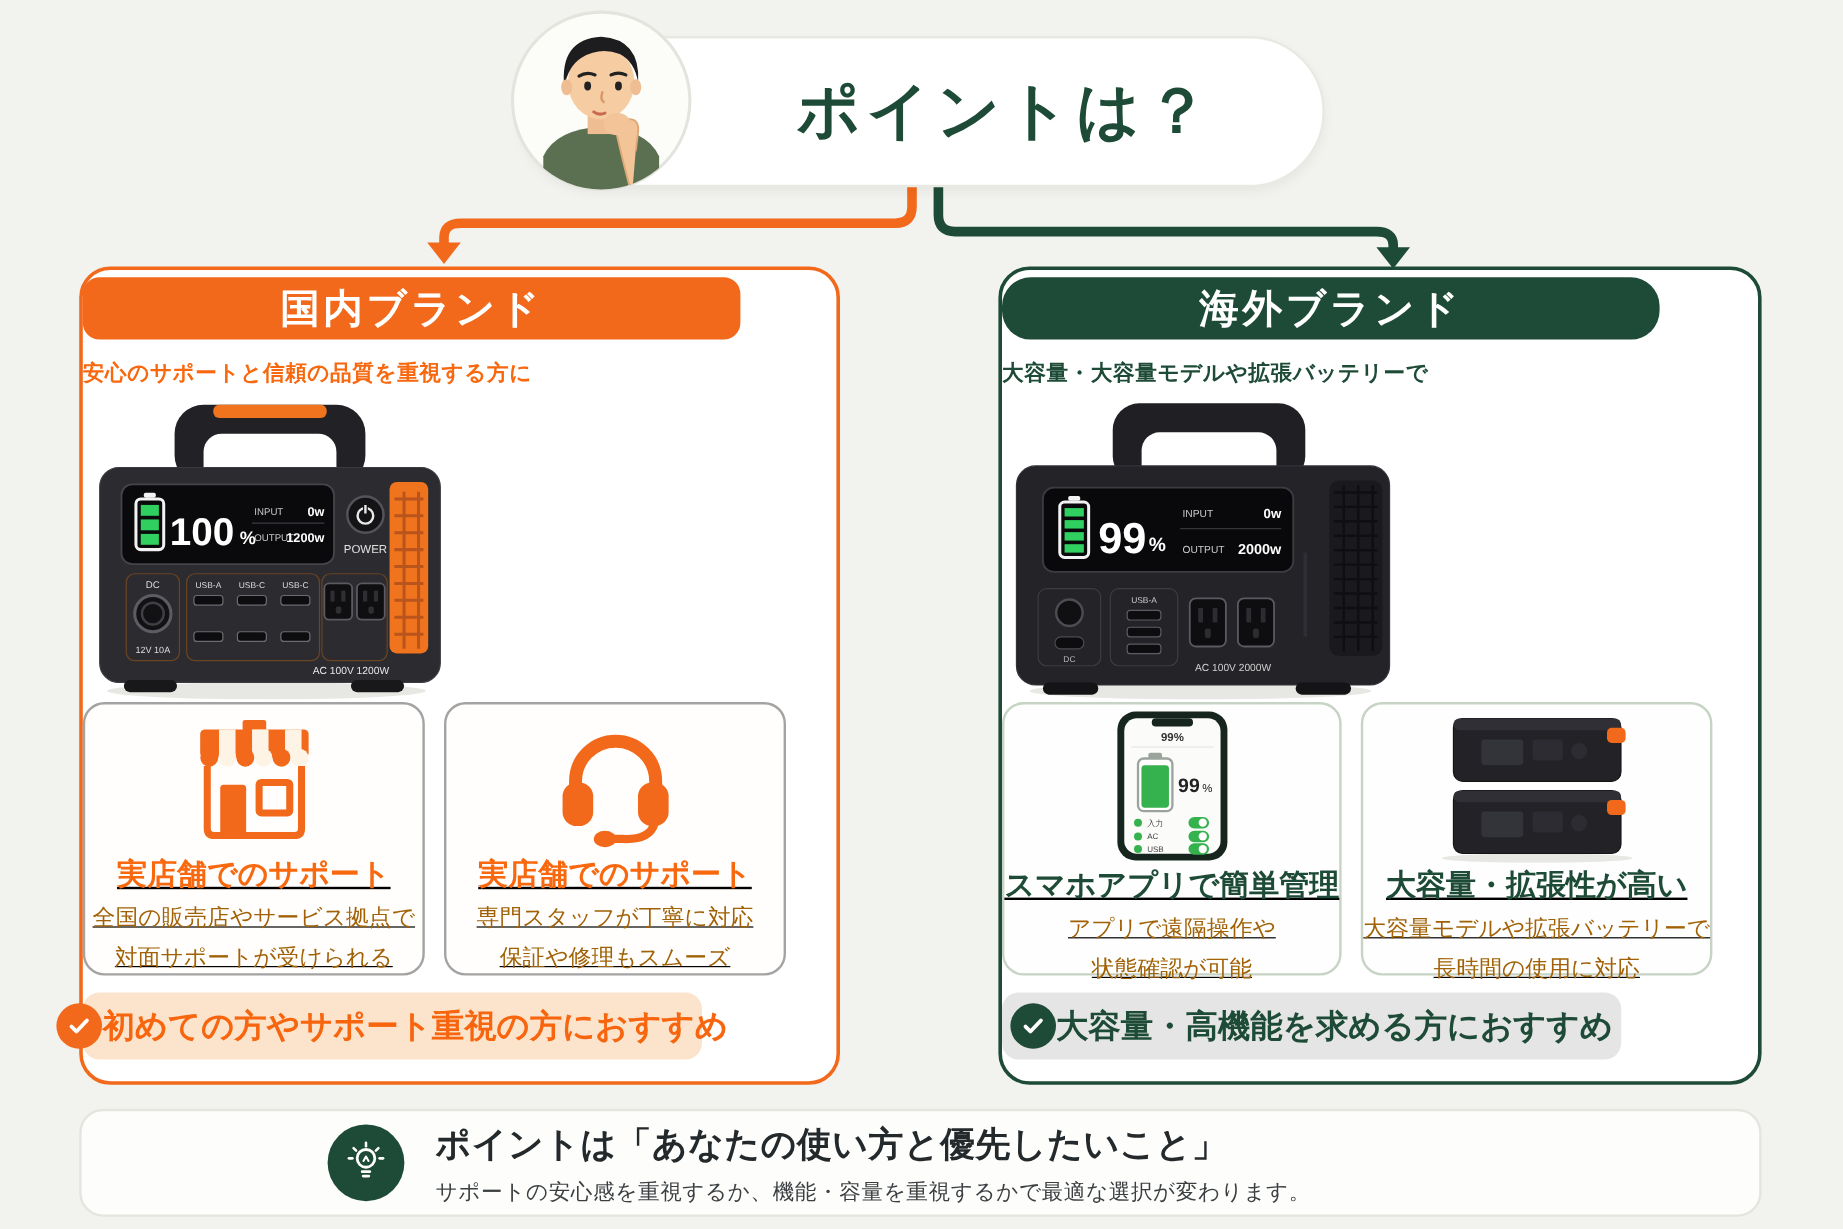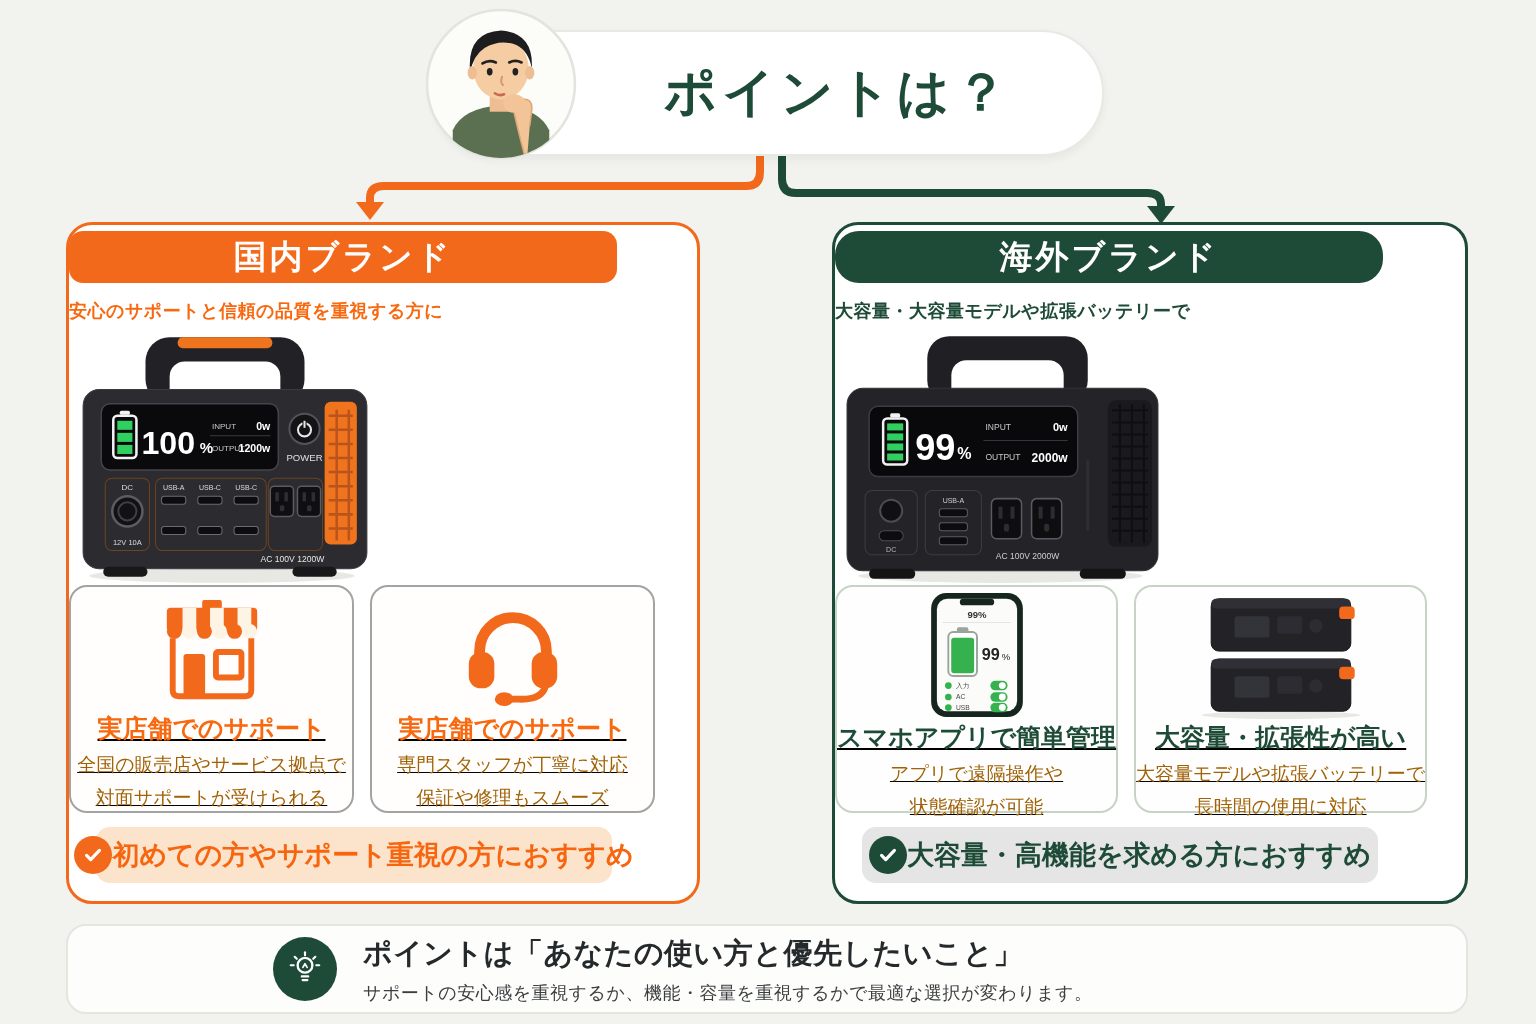--- a/index.html
+++ b/index.html
@@ -35,21 +35,21 @@
   .feature{flex:1;height:228px;border-radius:18px;display:flex;flex-direction:column;align-items:center;box-sizing:border-box;text-decoration:underline;}
   .orange .feature{border:2px solid #a3a3a3;background:#fffefc;}
   .green .feature{border:2px solid #c7d4c5;background:#fdfefd;}
   .feature-icon{height:118px;display:flex;align-items:center;justify-content:center;margin-top:8px;}
   .green .feature-icon{height:128px;margin-top:4px;}
   .feature-title{font-size:25px;font-weight:bold;margin-top:2px;white-space:nowrap;}
   .orange .feature-title{color:#f8680f;}
   .green .feature-title{color:#1e4b37;}
   .feature-line{font-size:19px;color:#a16207;margin-top:7px;white-space:nowrap;}
 
-  .recommend{margin-top:14px;width:516px;height:56px;border-radius:14px;display:flex;align-items:center;justify-content:center;margin-left:27px;}
+  .recommend{margin-top:14px;width:516px;height:56px;border-radius:14px;display:flex;align-items:center;justify-content:center;}
   .orange .recommend{background:#fce3cb;}
   .green .recommend{background:#e5e5e5;}
   .check-circle{width:38px;height:38px;border-radius:50%;display:flex;align-items:center;justify-content:center;flex:none;}
   .orange .check-circle{background:#f2691c;}
   .green .check-circle{background:#1e4b37;}
   .recommend-text{font-size:27px;font-weight:bold;white-space:nowrap;}
   .orange .recommend-text{color:#f8650f;}
   .green .recommend-text{color:#1e4b37;}
 
   .note{position:absolute;left:66px;top:924px;width:1402px;height:90px;background:#fdfdfb;border:2px solid #e5e5e0;

